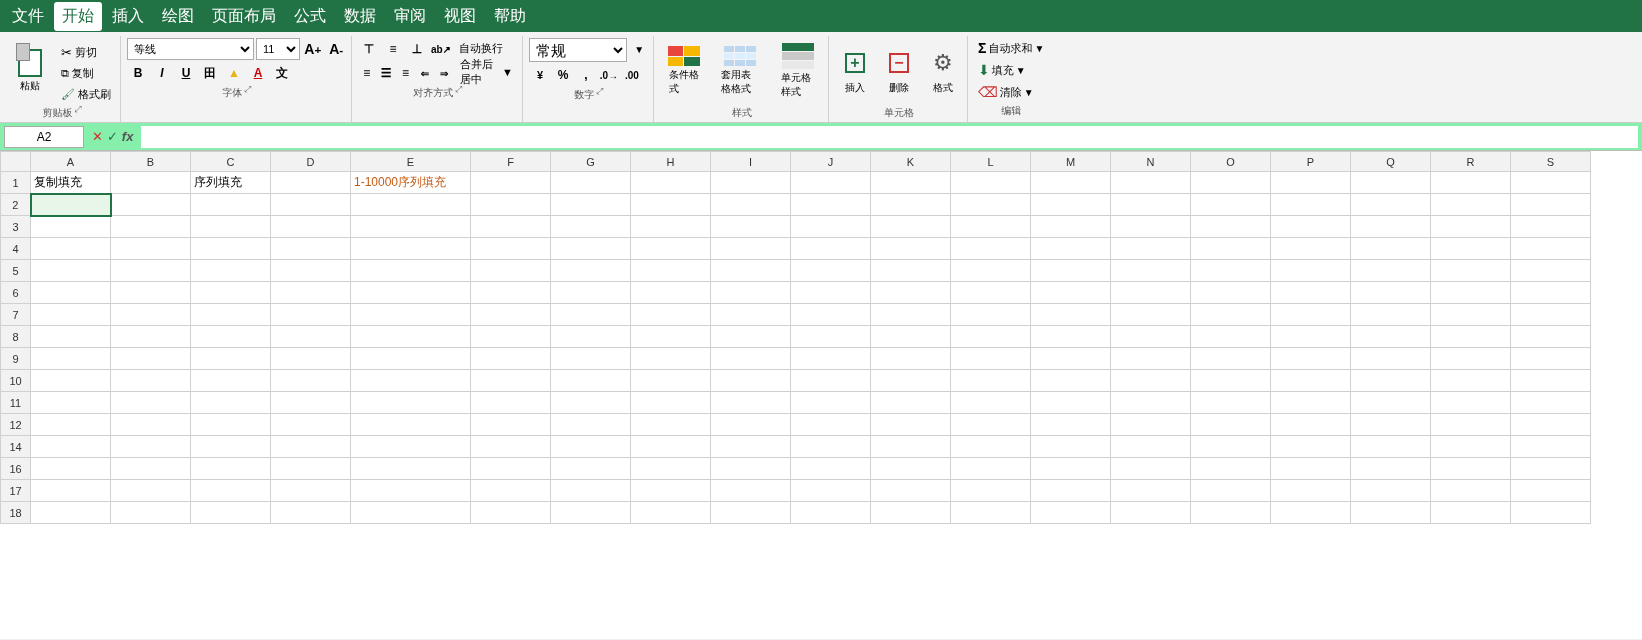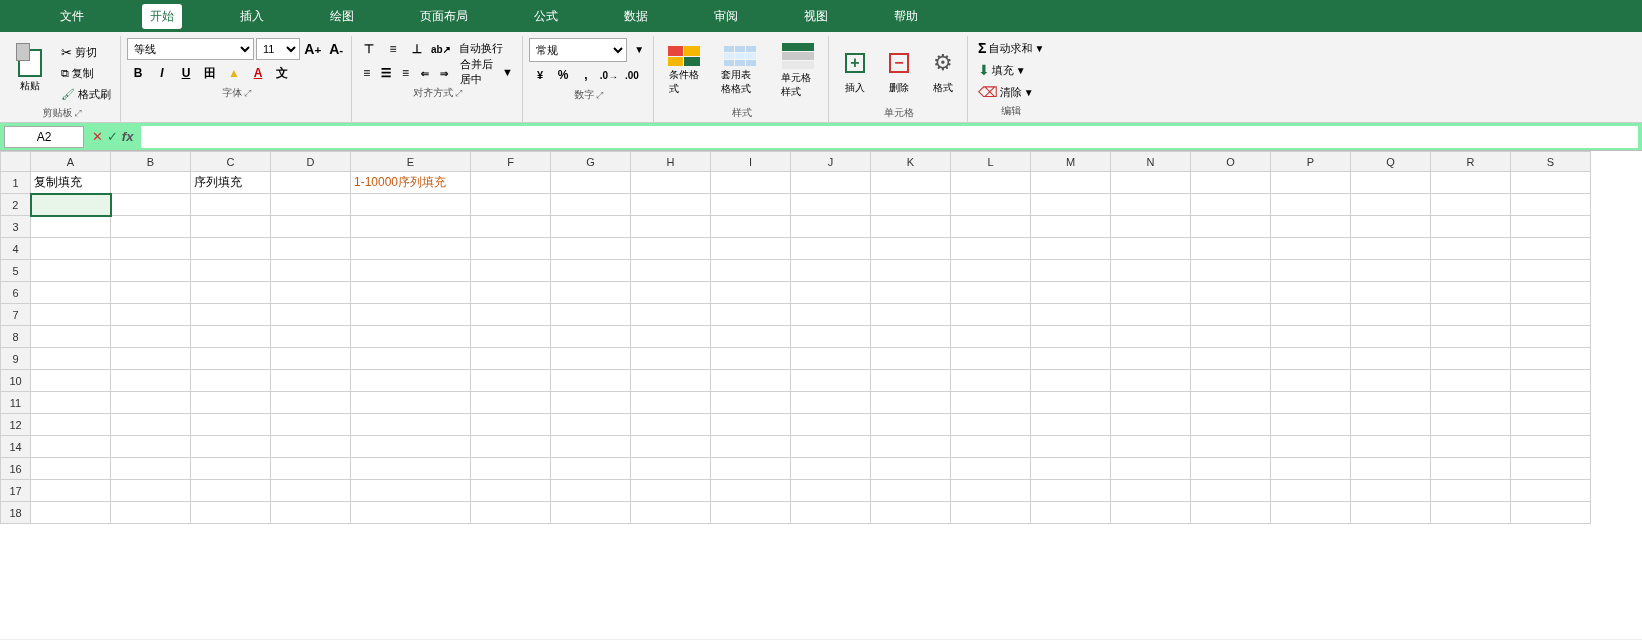--- a/index.html
+++ b/index.html
@@ -12,23 +12,22 @@
       display: flex;
       align-items: center;
       height: 32px;
       padding: 0 4px;
       gap: 2px;
     }
     .menu-item {
       padding: 4px 8px;
       cursor: pointer;
       border-radius: 3px;
-      font-size: 12px;
+      font-size: 16px;
       white-space: nowrap;
-      margin-left: 48px;
     }
     .menu-item.active { background: white; color: #217346; }
 
     
     #ribbon {
       background: #f3f3f3;
       border-bottom: 1px solid #ccc;
       padding: 4px 4px 0 4px;
       display: flex;
       flex-direction: column;
@@ -214,37 +213,37 @@
     
     .corner-cell {
       background: #f2f2f2;
       border: 1px solid #d0d0d0;
       width: 30px;
       height: 20px;
     }
 
     .group-label-row {
       display: flex;
-      align-items: center;
+      align-items: flex-start;
       width: 100%;
       justify-content: center;
       gap: 2px;
     }
 
     .toolbar-row {
       display: flex;
       width: 100%;
       gap: 2px;
       flex-wrap: nowrap;
     }
 
     .combo-select {
       width: 130px;
       height: 24px;
-      font-size: 11px;
+      font-size: 15px;
       border: 1px solid #aaa;
       background: white;
       padding: 0 2px;
     }
 
     .autosum-btn {
       display: flex;
       align-items: center;
       gap: 2px;
       font-size: 11px;

